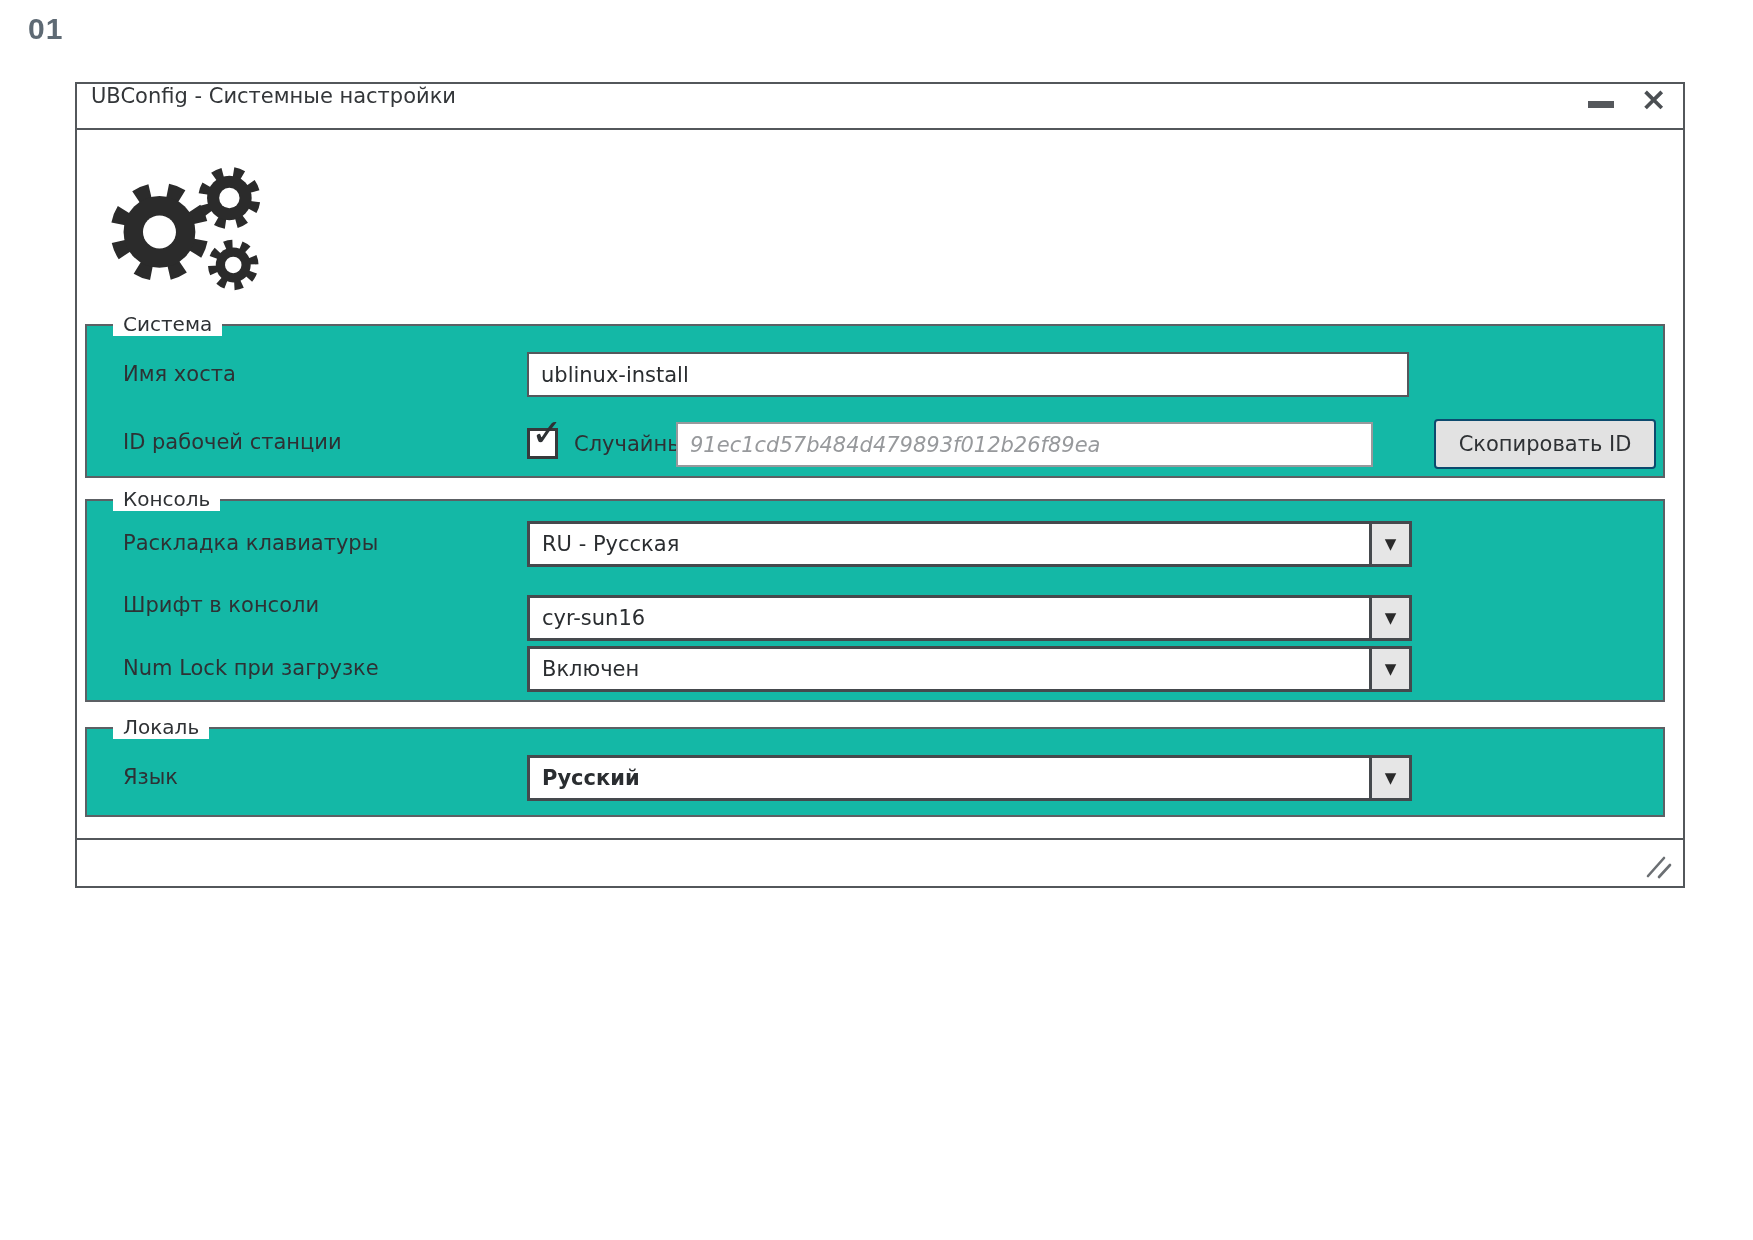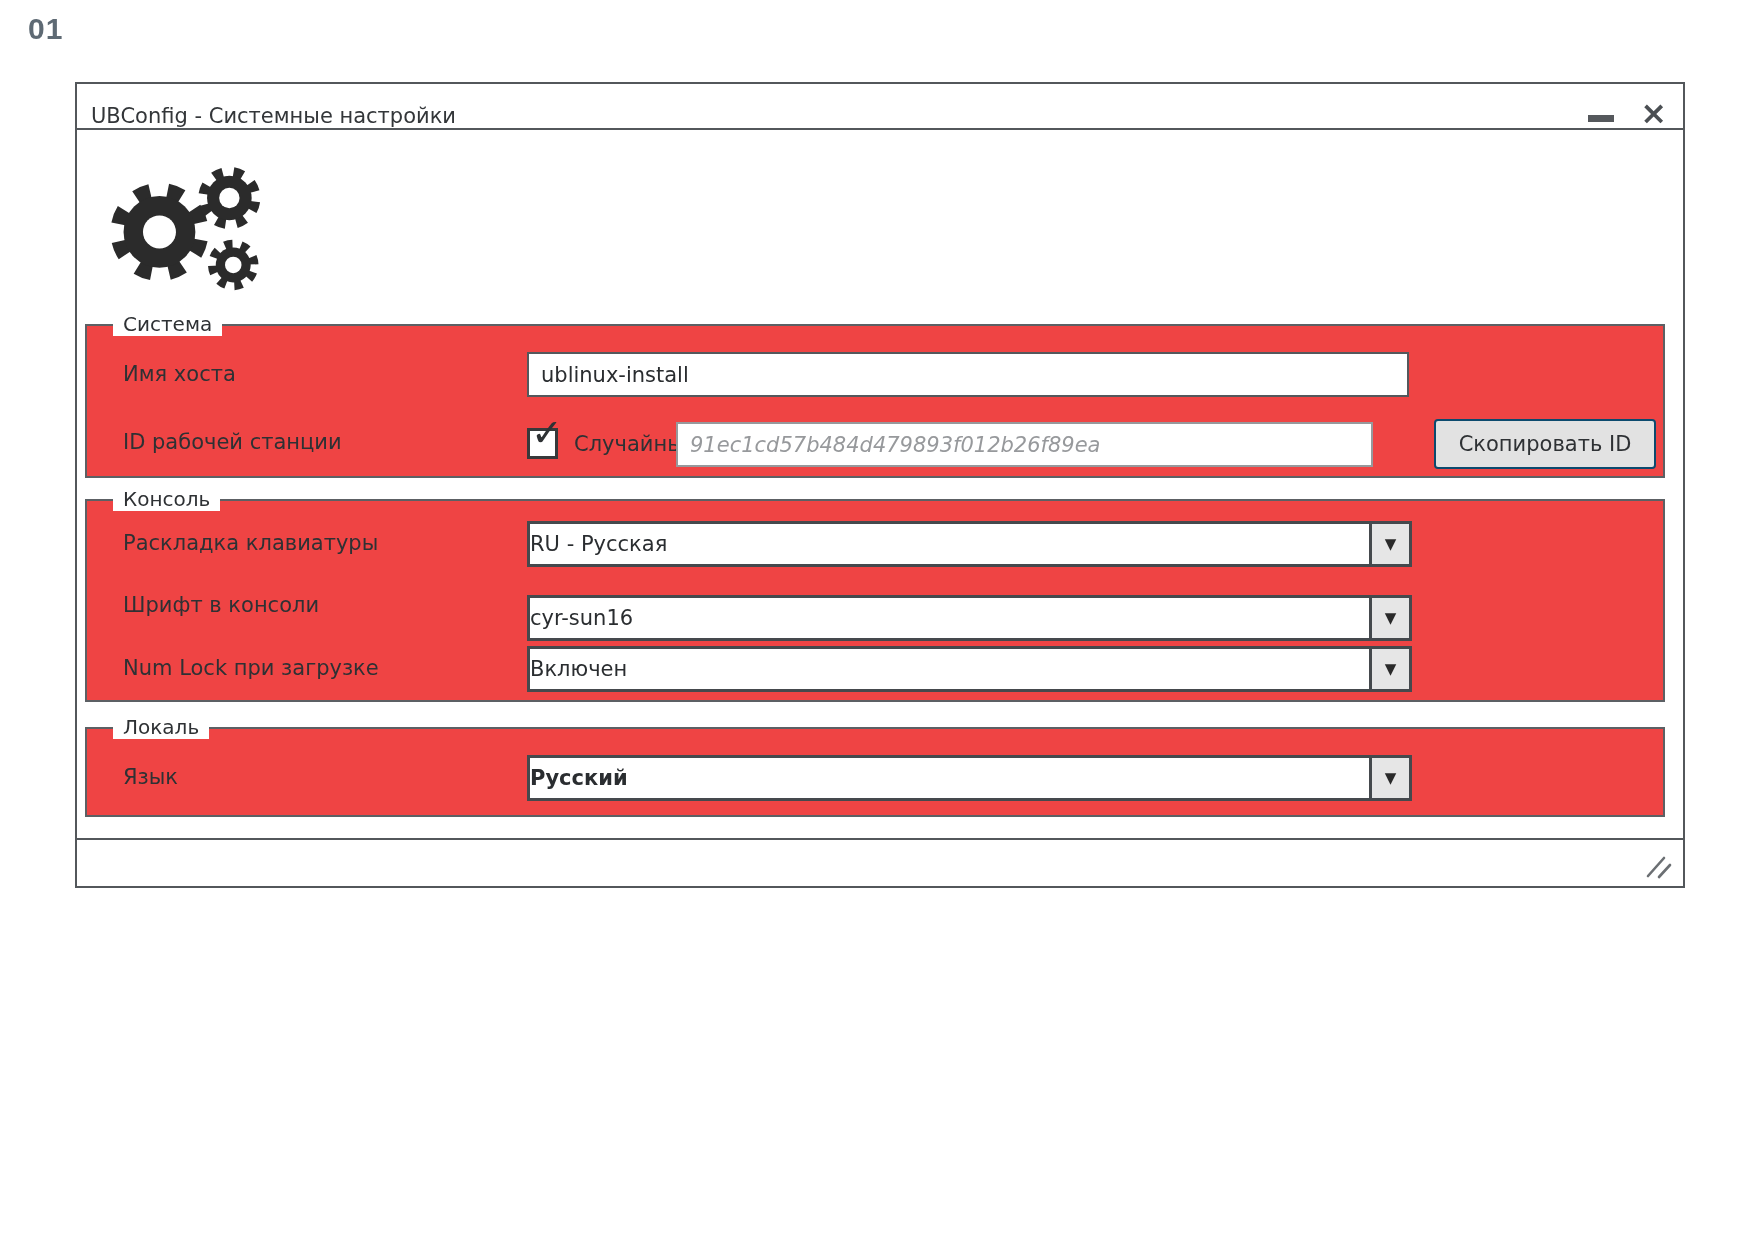--- a/index.html
+++ b/index.html
@@ -6,33 +6,33 @@
   html,body { background:#ffffff; }
   body { font-family:"DejaVu Sans", sans-serif; color:#2e3134; }
   .canvas { position:relative; width:1753px; height:1108px; background:#fff; overflow:hidden; }
 
   .figure-label { position:absolute; left:28px; top:12px; font-size:30px; font-weight:bold;
                   color:#5e6a74; font-family:"Liberation Sans", sans-serif; letter-spacing:1px; }
 
   .window { position:absolute; left:75px; top:82px; width:1610px; height:806px;
             border:2px solid #53575b; background:#fff; display:flex; flex-direction:column; }
 
-  .titlebar { height:46px; border-bottom:2px solid #53575b; display:flex; align-items:flex-end;
+  .titlebar { height:46px; border-bottom:2px solid #53575b; display:flex; align-items:flex-start;
               padding:0 16px 0 14px; flex:0 0 auto; }
   .titlebar-title { font-size:21px; color:#333639; }
   .titlebar-controls { margin-left:auto; display:flex; align-items:center; gap:26px; }
   .min-btn { width:26px; height:7px; background:#55585c; margin-top:10px; cursor:default; }
   .close-btn { font-size:32px; font-weight:bold; color:#4b4f53; line-height:30px; cursor:default; }
 
   .content { position:relative; flex:1 1 auto; }
 
   .gears { position:absolute; left:32px; top:32px; width:165px; height:136px; }
   .hero-desc { position:absolute; left:243px; top:86px; font-size:21px; color:#2e3134; }
 
-  .groupbox { position:absolute; left:8px; width:1580px; border:2px solid #5c6064; background:#ef4444; }
+  .groupbox { position:absolute; left:8px; width:1580px; border:2px solid #5c6064; background:#14b8a6; }
   .gb-system  { top:194px; height:154px; }
   .gb-console { top:369px; height:203px; }
   .gb-locale  { top:597px; height:90px;  }
   .legend { position:absolute; top:-14px; left:26px; background:#fff; padding:0 10px;
             font-size:20px; color:#2e3134; }
 
   .field-label { position:absolute; left:36px; font-size:21px; color:#2e3134; white-space:nowrap; }
 
   .text-input { position:absolute; border:2px solid #54585c; background:#fff;
                 font-size:21px; color:#2a2d30; display:flex; align-items:center; padding:8px 12px;
@@ -46,21 +46,21 @@
                color:#2e3134; line-height:38px; }
   .checkbox-label { position:absolute; left:487px; top:106px; font-size:21px; color:#2e3134; }
 
   .push-button { position:absolute; left:1347px; top:93px; width:222px; height:50px;
                  background:#e2e2e2; border:2px solid #0c4a6e; border-radius:4px;
                  font-size:21px; color:#2e3134; display:flex; align-items:center; justify-content:center;
                  font-family:"DejaVu Sans", sans-serif; cursor:default; }
 
   .combo { position:absolute; left:440px; width:885px; height:46px; border:3px solid #45494d;
            background:#fff; display:flex; align-items:center; }
-  .combo-value { font-size:21px; color:#2a2d30; padding-left:0; }
+  .combo-value { font-size:21px; color:#2a2d30; padding-left:12px; }
   .combo-arrow { position:absolute; right:0; top:0; bottom:0; width:40px; background:#e6e6e6;
                  border-left:3px solid #45494d; display:flex; align-items:center; justify-content:center;
                  font-size:15px; color:#2a2a2a; cursor:default; }
 
   .statusbar { flex:0 0 48px; border-top:2px solid #53575b; position:relative; }
   .resize-grip { position:absolute; right:8px; bottom:6px; cursor:nwse-resize; }
 </style>
 </head>
 <body>
 

